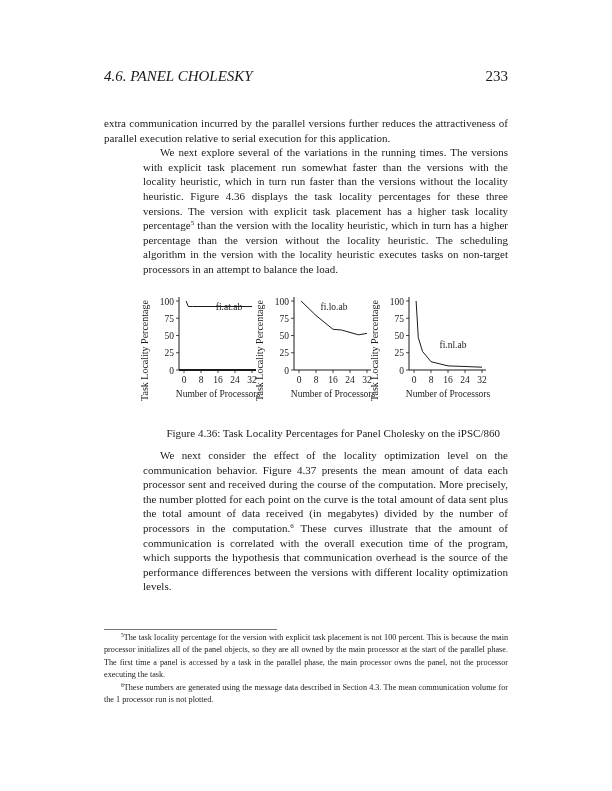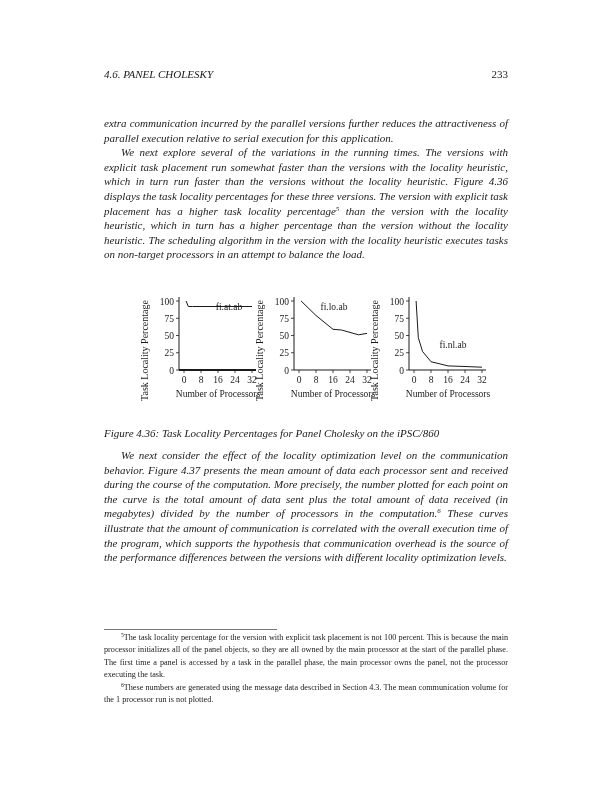--- a/index.html
+++ b/index.html
@@ -1,29 +1,29 @@
 <!DOCTYPE html>
 <html><head>
 <meta charset="utf-8">
 <style>
   html, body { margin: 0; padding: 0; background: #ffffff; }
   body { width: 612px; height: 791px; position: relative; overflow: hidden;
          font-family: "Liberation Serif", serif; color: #1a1a1a; }
   .page { position: absolute; left: 0; top: 0; width: 612px; height: 791px; }
-  .header { position: absolute; top: 68px; left: 104px; width: 404px; font-size: 11px; }
+  .header { position: absolute; top: 68px; left: 104px; width: 404px; font-size: 15px; }
   .header .left { font-style: italic; }
   .header .right { position: absolute; right: 0; top: 0; }
-  .text { position: absolute; left: 104px; width: 404px; font-size: 11px; line-height: 14.6px; text-align: justify; font-style: italic; }
+  .text { position: absolute; left: 104px; width: 404px; font-size: 11px; line-height: 14.6px; text-align: justify; }
   .text p { margin: 0; }
-  .text p.indent { text-indent: 17px; }
+  .text p.indent { text-indent: 17px; margin-left: 39px; }
   .text sup { font-size: 7px; line-height: 0; vertical-align: 4px; }
   #para1 { top: 116px; }
   #para2 { top: 448px; }
   .figure { position: absolute; left: 130px; top: 282px; width: 380px; height: 120px; }
-  .caption { position: absolute; top: 427px; left: 104px; width: 404px; text-align: left; font-size: 11px; font-style: italic; }
+  .caption { position: absolute; top: 427px; left: 96px; width: 404px; text-align: right; font-size: 11px; }
   .footrule { position: absolute; top: 629px; left: 104px; width: 173px; height: 0; border-top: 1px solid #777; }
   .footnotes { position: absolute; top: 632px; left: 104px; width: 404px; font-size: 8.2px; line-height: 12.4px; text-align: justify; }
   .footnotes p { margin: 0; text-indent: 17px; }
   .footnotes sup { font-size: 5.5px; line-height: 0; vertical-align: 3px; }
   svg text { font-family: "Liberation Serif", serif; fill: #1a1a1a; }
 </style>
 </head>
 <body>
 
 <div class="page">

